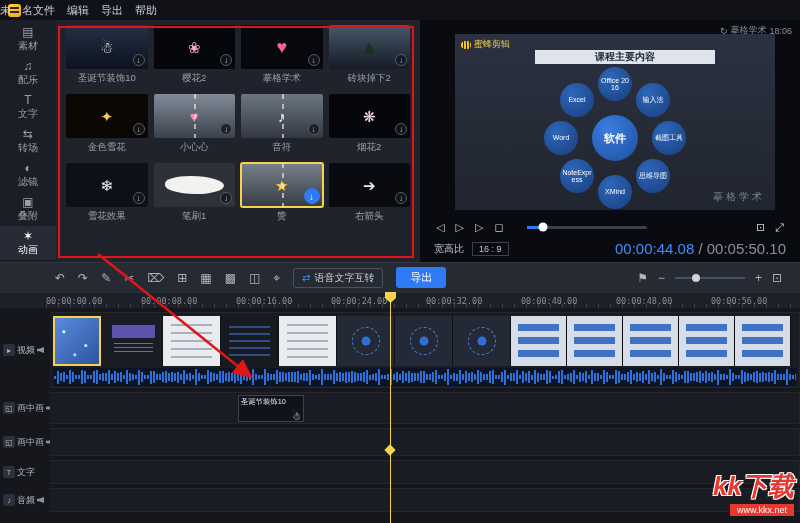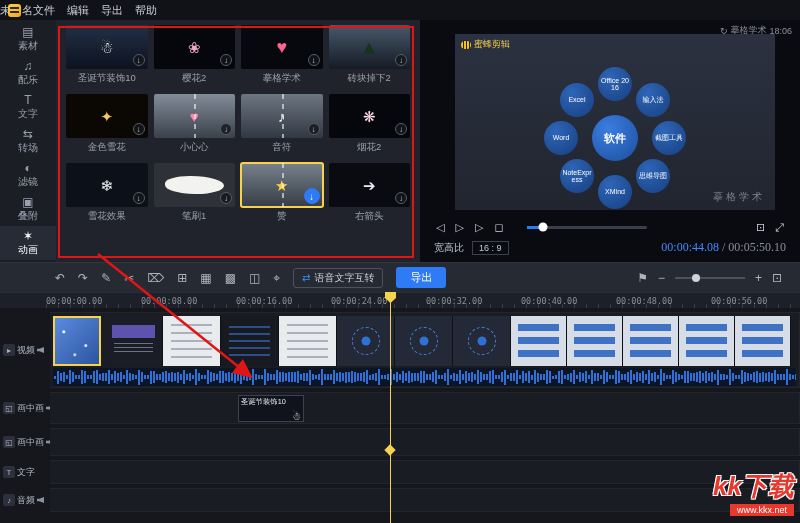--- a/index.html
+++ b/index.html
@@ -76,21 +76,21 @@
   .b4{left:143px;top:141px;} .b5{left:105px;top:125px;} .b6{left:89px;top:87px;} .b7{left:105px;top:49px;}
   .slide-wm { position:absolute; right:10px; bottom:6px; font-size:10px; color:#7d8594; letter-spacing:3px; }
   .pv-controls { position:absolute; left:0; right:0; top:196px; height:22px; display:flex; align-items:center; padding:0 16px; gap:11px; }
   .pv-ic { color:#ccd1d9; font-size:11px; line-height:1; }
   .pv-slider { width:120px; height:3px; background:#3a3f4a; border-radius:2px; position:relative; margin-left:12px; }
   .pv-fill { position:absolute; left:0; top:0; bottom:0; width:14%; background:#2f7bf6; }
   .pv-handle { position:absolute; left:14%; top:50%; transform:translate(-50%,-50%); width:9px; height:9px; border-radius:50%; background:#fff; }
   .pv-right { margin-left:auto; display:flex; gap:10px; }
   .pv-info { position:absolute; left:0; right:0; top:220px; display:flex; align-items:center; padding:0 14px; font-size:10px; color:#c3c8d1; }
   .aspect-box { border:1px solid #3c414b; padding:1px 6px; margin-left:8px; font-size:9px; }
-  .times { margin-left:auto; font-family:Liberation Serif, serif; font-size:12px; }
+  .times { margin-left:auto; font-family:Liberation Sans, sans-serif; font-size:15px; }
   .cur { color:#3f8cff; } .tot { color:#8a8f99; }
 
   
   .toolbar { position:absolute; left:0; top:262px; width:800px; height:30px; background:#262a33; border-top:1px solid #303540;
     display:flex; align-items:center; padding:0 10px 0 55px; gap:13px; }
   .tool-ic { color:#aeb4bd; font-size:12px; line-height:1; }
   .voice-btn { border:1px solid #4a5160; border-radius:3px; padding:2px 8px; font-size:10px; color:#d0d4dc; display:flex; gap:4px; align-items:center; white-space:nowrap; }
   .voice-ic { color:#3f8cff; font-size:10px; }
   .export-btn { background:#2f7bf6; border-radius:3px; padding:3px 14px; font-size:11px; color:#fff; white-space:nowrap; }
   .tb-right-group { margin-left:auto; display:flex; align-items:center; gap:10px; margin-right:8px; }
@@ -305,20 +305,21 @@
     <div class="autosave">
       <span>↻</span>
       <span>摹格学术</span>
       <span>18:06</span>
     </div>
     <div class="slide">
       <div class="slide-brand">
         <span class="bee"></span>
         <span>蜜蜂剪辑</span>
       </div>
+      <div class="slide-titleband">课程主要内容</div>
       <div class="center-bubble">软件</div>
       <div class="bubble b0">Office 2016</div>
       <div class="bubble b1">输入法</div>
       <div class="bubble b2">截图工具</div>
       <div class="bubble b3">思维导图</div>
       <div class="bubble b4">XMind</div>
       <div class="bubble b5">NoteExpress</div>
       <div class="bubble b6">Word</div>
       <div class="bubble b7">Excel</div>
       <div class="slide-wm">摹格学术</div>

